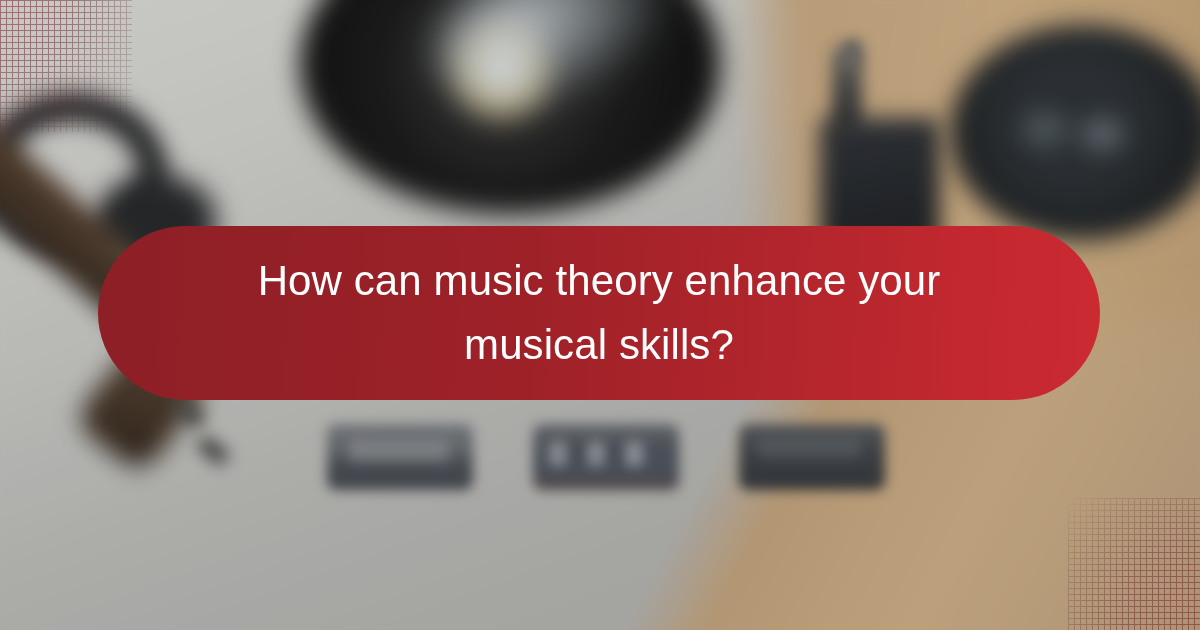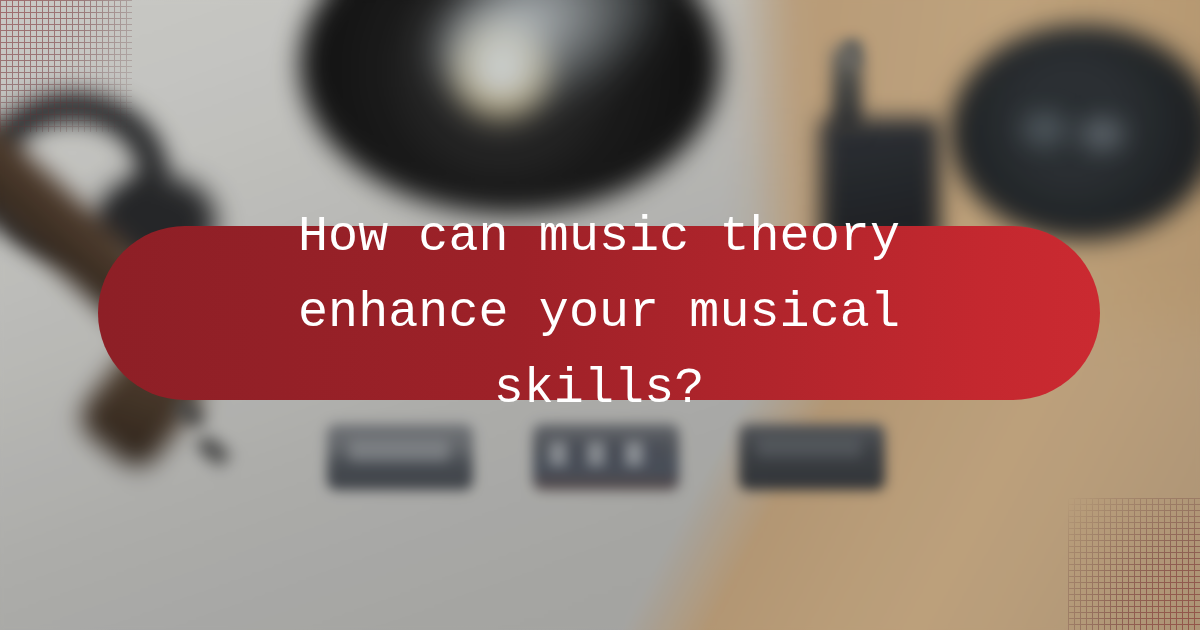--- a/index.html
+++ b/index.html
@@ -323,26 +323,26 @@
       #942027 18%,
       #9e2128 42%,
       #b2252c 68%,
       #c4282f 88%,
       #cb2a31 100%);
   }
 
   .headline-text {
     margin: 12px;
     color: #ffffff;
-    font-size: 50px;
+    font-size: 42px;
     font-weight: 400;
     line-height: 1.52;
     text-align: center;
     letter-spacing: 0.1px;
-    font-family: Liberation Mono, monospace;
+    font-family: Liberation Sans, sans-serif;
   }
 </style>
 </head>
 <body>
 
 <div id="stage">
 
   <div class="photo-layer">
     <div class="photo-base"></div>
     <div class="wood-board"></div>

